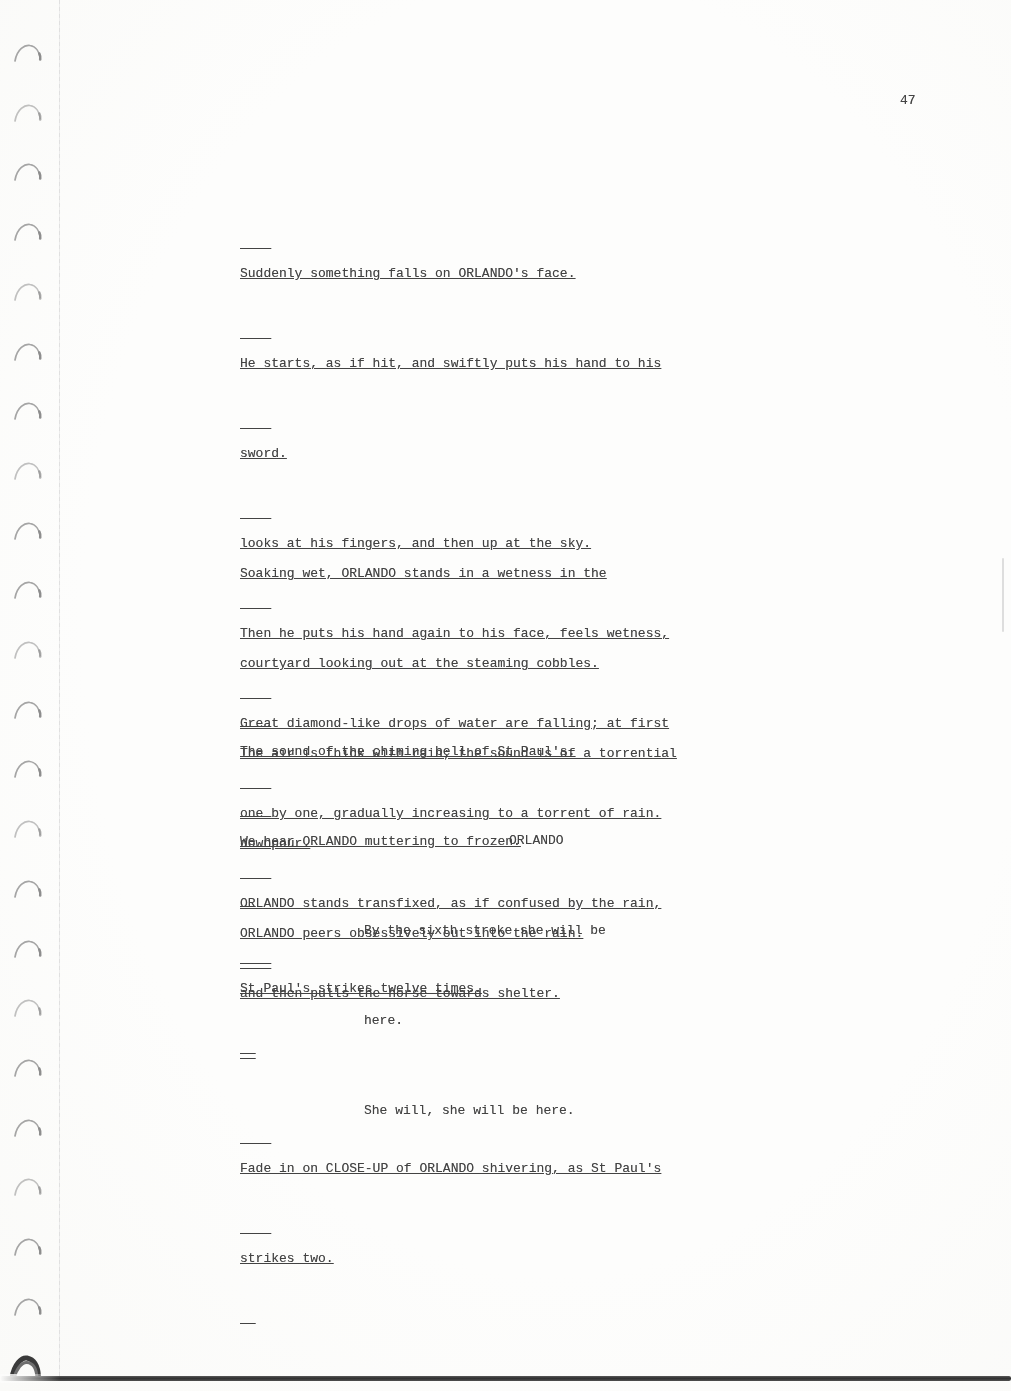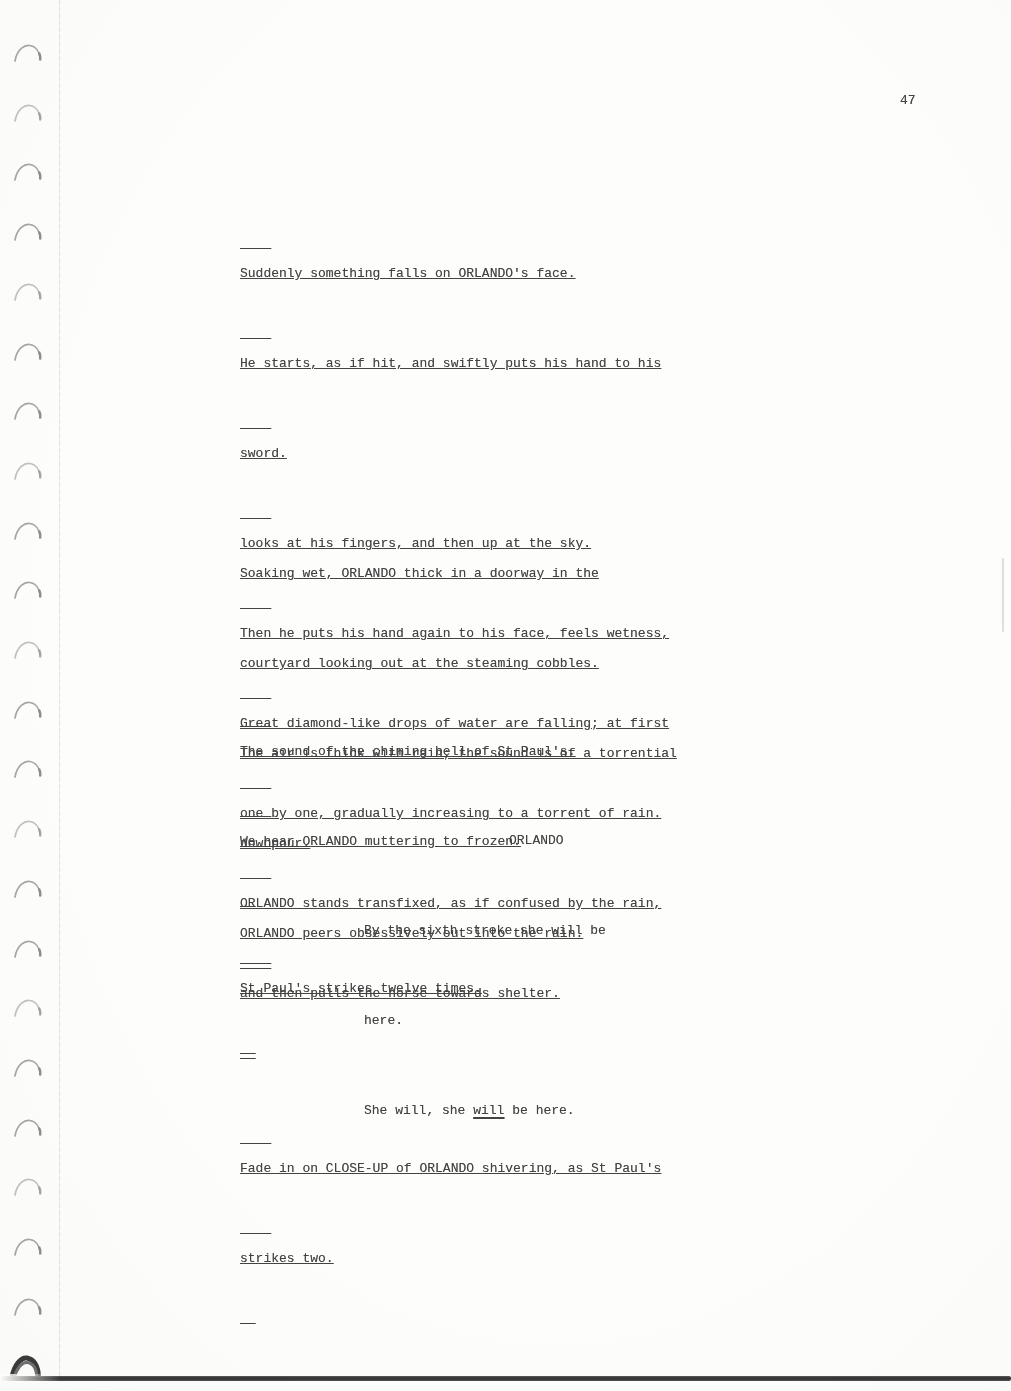--- a/index.html
+++ b/index.html
@@ -21,21 +21,20 @@
     line-height: 30px;
     color: #434343;
     white-space: pre;
     text-shadow: 0 0 0.6px rgba(85,85,85,0.55);
   }
   .action-block { left: 240px; text-decoration: underline; }
   .dialogue-block { left: 364px; }
   .char-name { padding-left: 145px; }
   .page-number { left: 900px; top: 86px; }
   .u {
-    text-decoration: underline;
     text-decoration-thickness: 1.5px;
     text-underline-offset: 2.5px;
   }
   .edge-line {
     position: absolute; left: 59px; top: 0;
     width: 1px; height: 1377px;
     background: repeating-linear-gradient(to bottom, #e0e0e0 0 4px, #ececec 4px 7px);
   }
   .right-artifact {
     position: absolute; left: 1002px; top: 558px;
@@ -166,21 +165,21 @@
     <div>sword.</div>
     <div>looks at his fingers, and then up at the sky.</div>
     <div>Then he puts his hand again to his face, feels wetness,</div>
     <div>Great diamond-like drops of water are falling; at first</div>
     <div>one by one, gradually increasing to a torrent of rain.</div>
     <div>ORLANDO stands transfixed, as if confused by the rain,</div>
     <div>and then pulls the horse towards shelter.</div>
   </div>
 
   <div class="txt action-block" style="top:499px">
-    <div>Soaking wet, ORLANDO thick in a doorway in the</div>
+    <div>Soaking wet, ORLANDO stands in a wetness in the</div>
     <div>courtyard looking out at the steaming cobbles.</div>
     <div>The air is thick with rain; the sound is of a torrential</div>
     <div>downpour.</div>
     <div>ORLANDO peers obsessively out into the rain.</div>
   </div>
 
   <div class="txt action-block" style="top:677px">
     <div>The sound of the chiming bell of St Paul's.</div>
     <div>We hear ORLANDO muttering to frozen.</div>
   </div>

